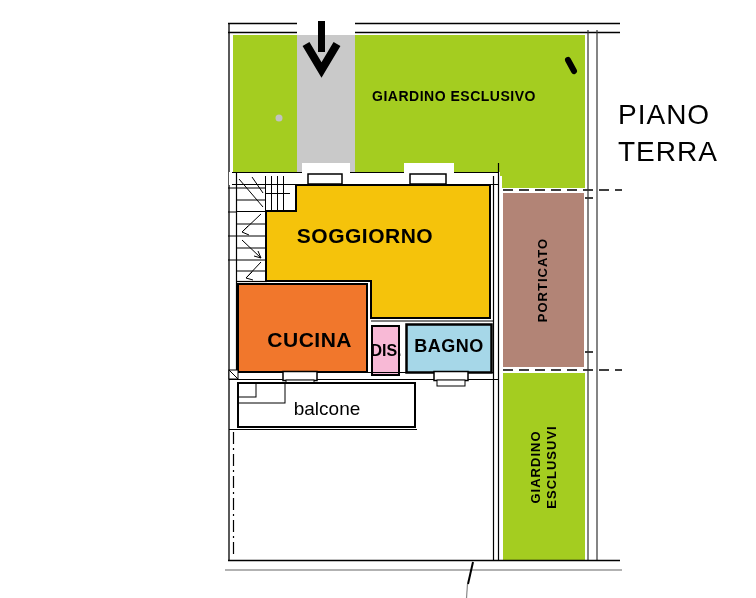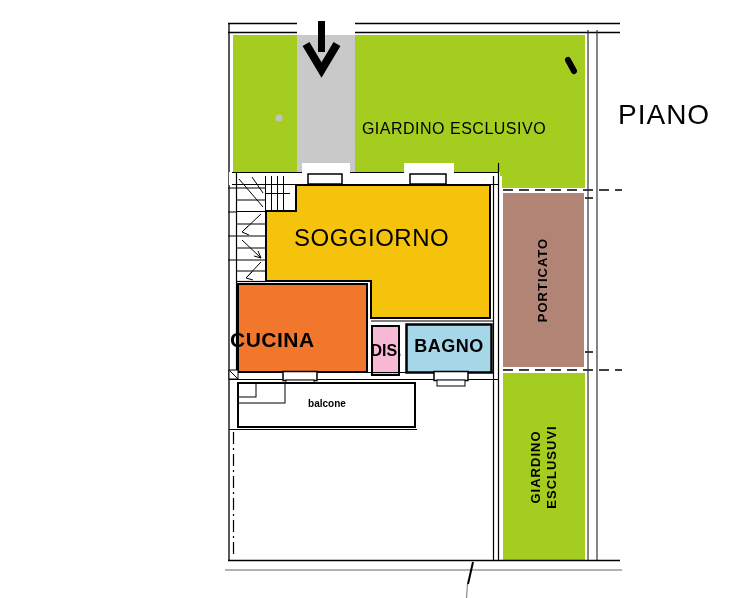--- a/index.html
+++ b/index.html
@@ -4,31 +4,31 @@
 <style>
   html,body{margin:0;padding:0;}
   body{
     width:756px;height:598px;position:relative;background:#ffffff;
     font-family:"Liberation Sans", sans-serif;color:#000;
     overflow:hidden;
   }
   #plan-svg{position:absolute;left:0;top:0;}
   .lbl{position:absolute;color:#000;}
   .lbl-garden-top{left:358px;top:88px;width:192px;text-align:center;
-    font-size:16px;font-weight:400;letter-spacing:0.5px;margin-top:32px;}
+    font-size:14px;font-weight:700;letter-spacing:0.5px;}
   .lbl-soggiorno{left:294px;top:224px;width:142px;text-align:center;
-    font-size:24px;font-weight:400;letter-spacing:0.5px;}
-  .lbl-cucina{left:230px;top:328px;width:122px;text-align:left;
+    font-size:21px;font-weight:700;letter-spacing:0.5px;}
+  .lbl-cucina{left:230px;top:328px;width:122px;text-align:right;
     font-size:21px;font-weight:700;letter-spacing:0.5px;}
   .lbl-dis{left:364px;top:342px;width:44px;text-align:center;
     font-size:16px;font-weight:700;}
   .lbl-bagno{left:400px;top:336px;width:98px;text-align:center;
     font-size:18px;font-weight:700;letter-spacing:0.5px;}
   .lbl-balcone{left:276px;top:398px;width:102px;text-align:center;
-    font-size:10px;font-weight:700;}
+    font-size:19px;font-weight:400;}
   .vbox{position:absolute;display:flex;align-items:center;justify-content:center;}
   .vbox-porticato{left:503px;top:193px;width:81px;height:174px;}
   .vbox-garden-right{left:503px;top:373px;width:82px;height:187px;}
   .vtext{transform:rotate(-90deg);white-space:nowrap;text-align:center;
     font-size:13px;font-weight:700;letter-spacing:1px;line-height:16px;}
   .title{position:absolute;left:618px;top:96px;
     font-size:28px;font-weight:400;letter-spacing:1px;line-height:37px;}
   .title div{white-space:nowrap;}
 </style>
 </head>
@@ -177,13 +177,14 @@
 
 <div class="vbox vbox-garden-right">
   <span class="vtext">
     <div>GIARDINO</div>
     <div>ESCLUSUVI</div>
   </span>
 </div>
 
 <div class="title">
   <div>PIANO</div>
+  <div>TERRA</div>
 </div>
 
 </body></html>

